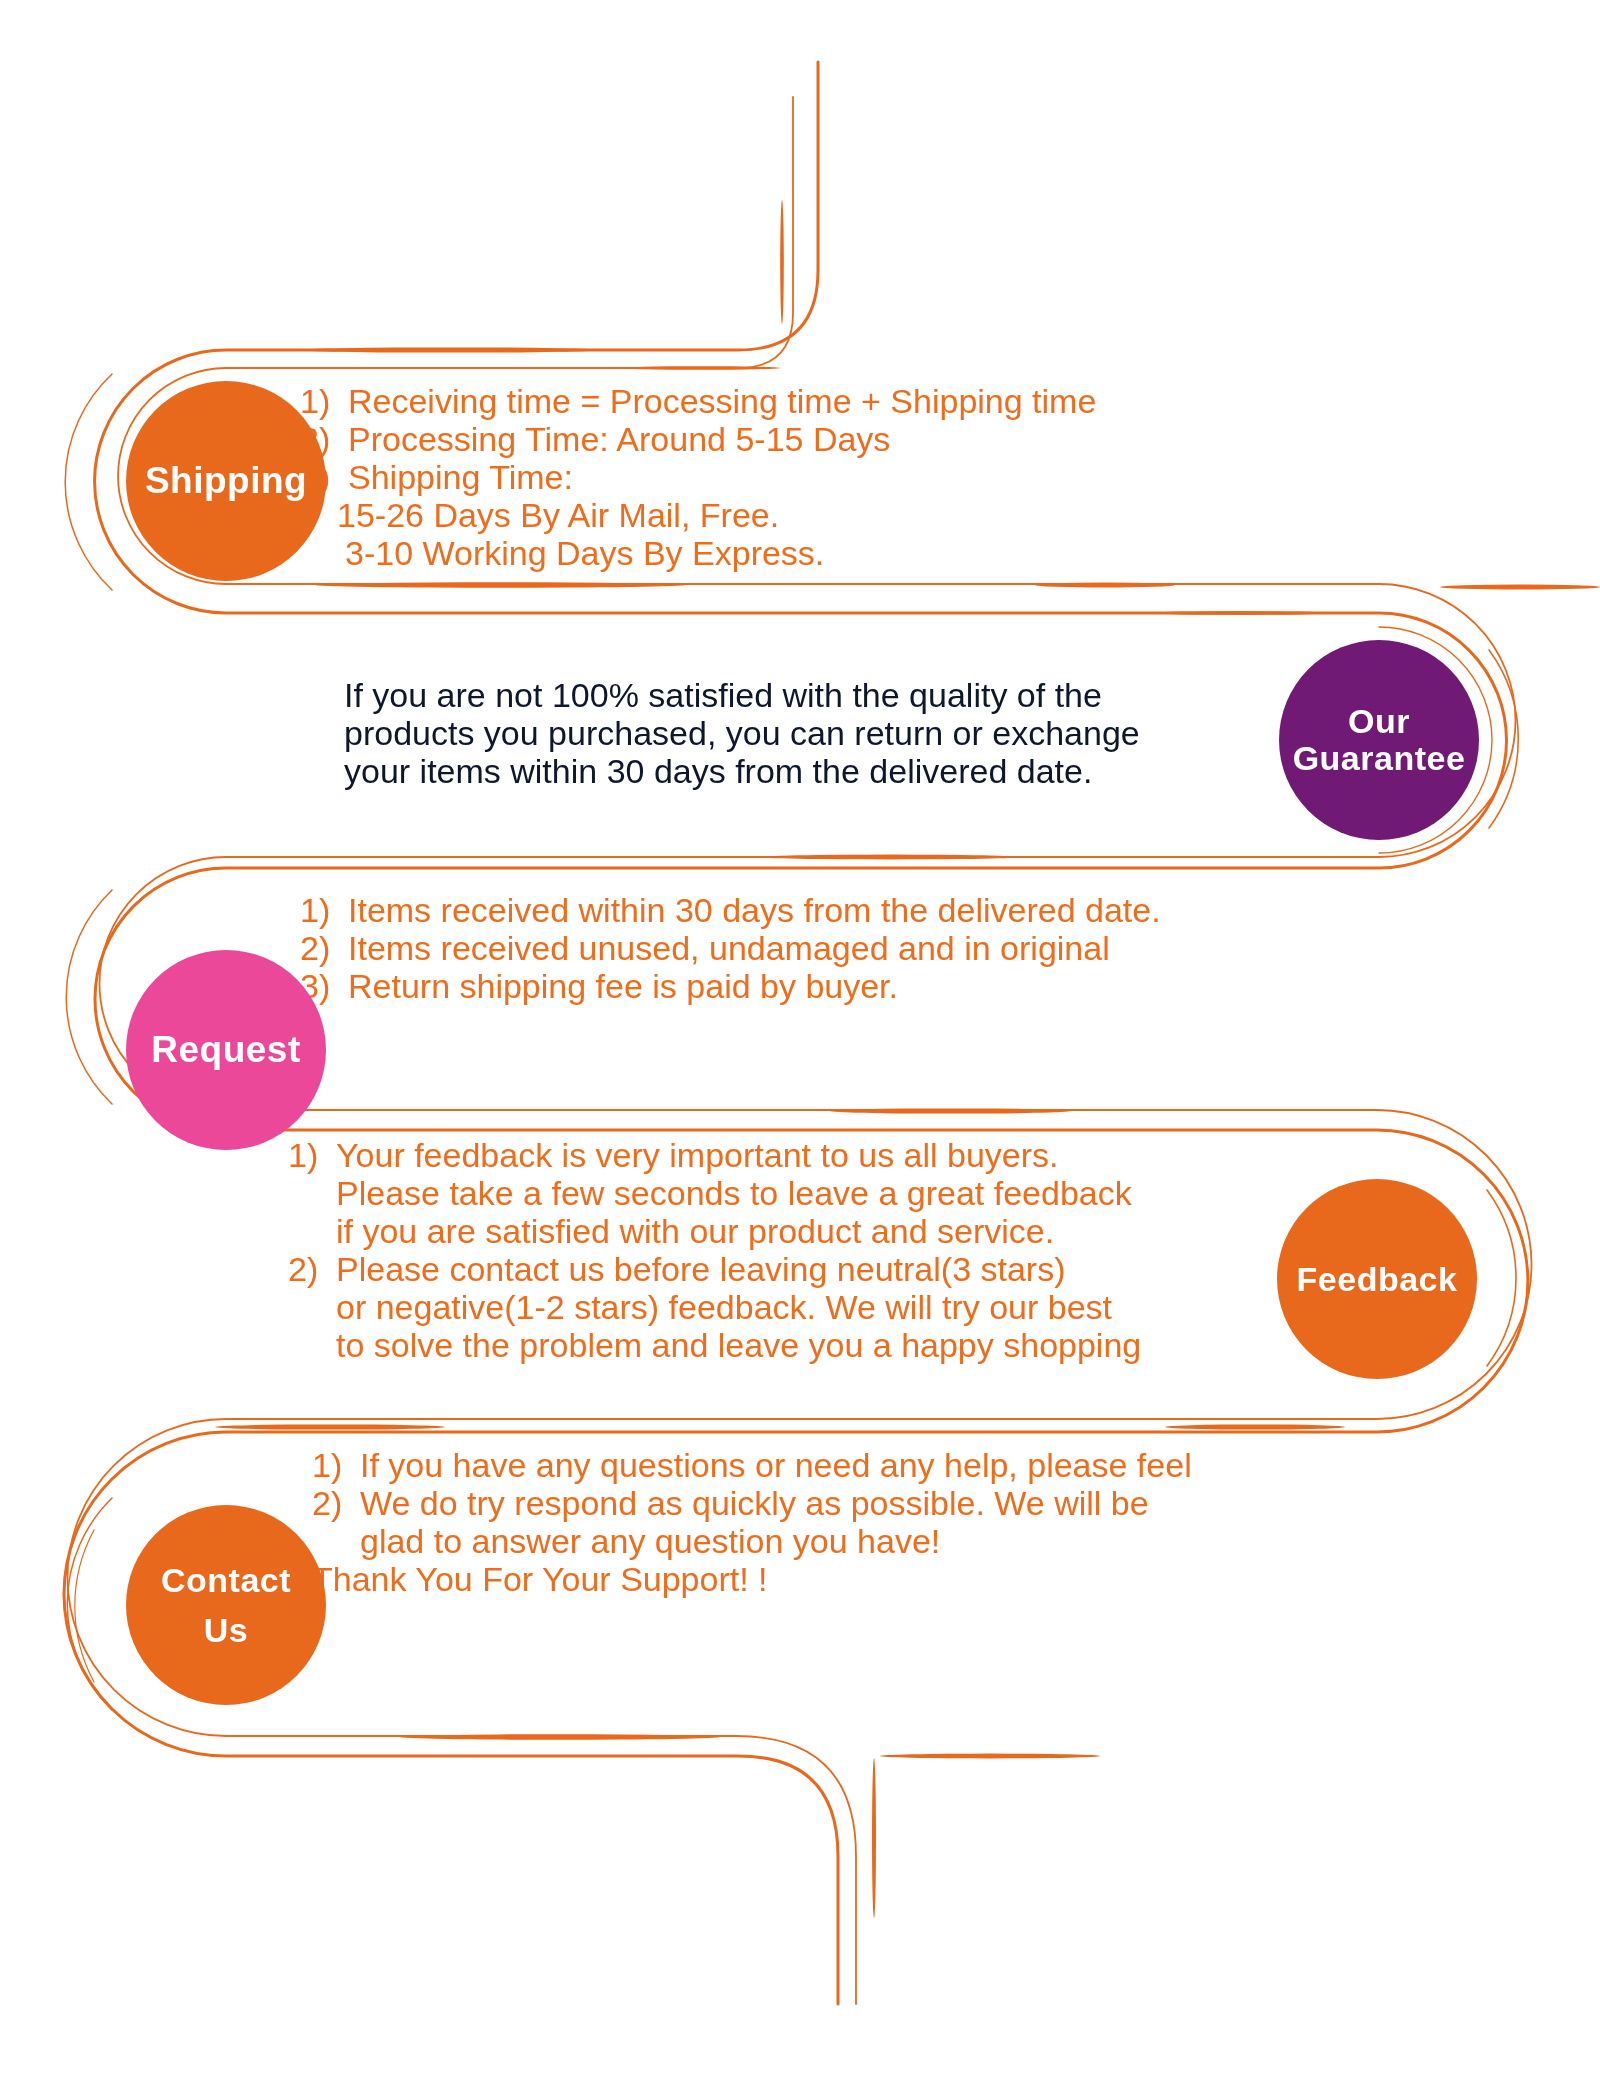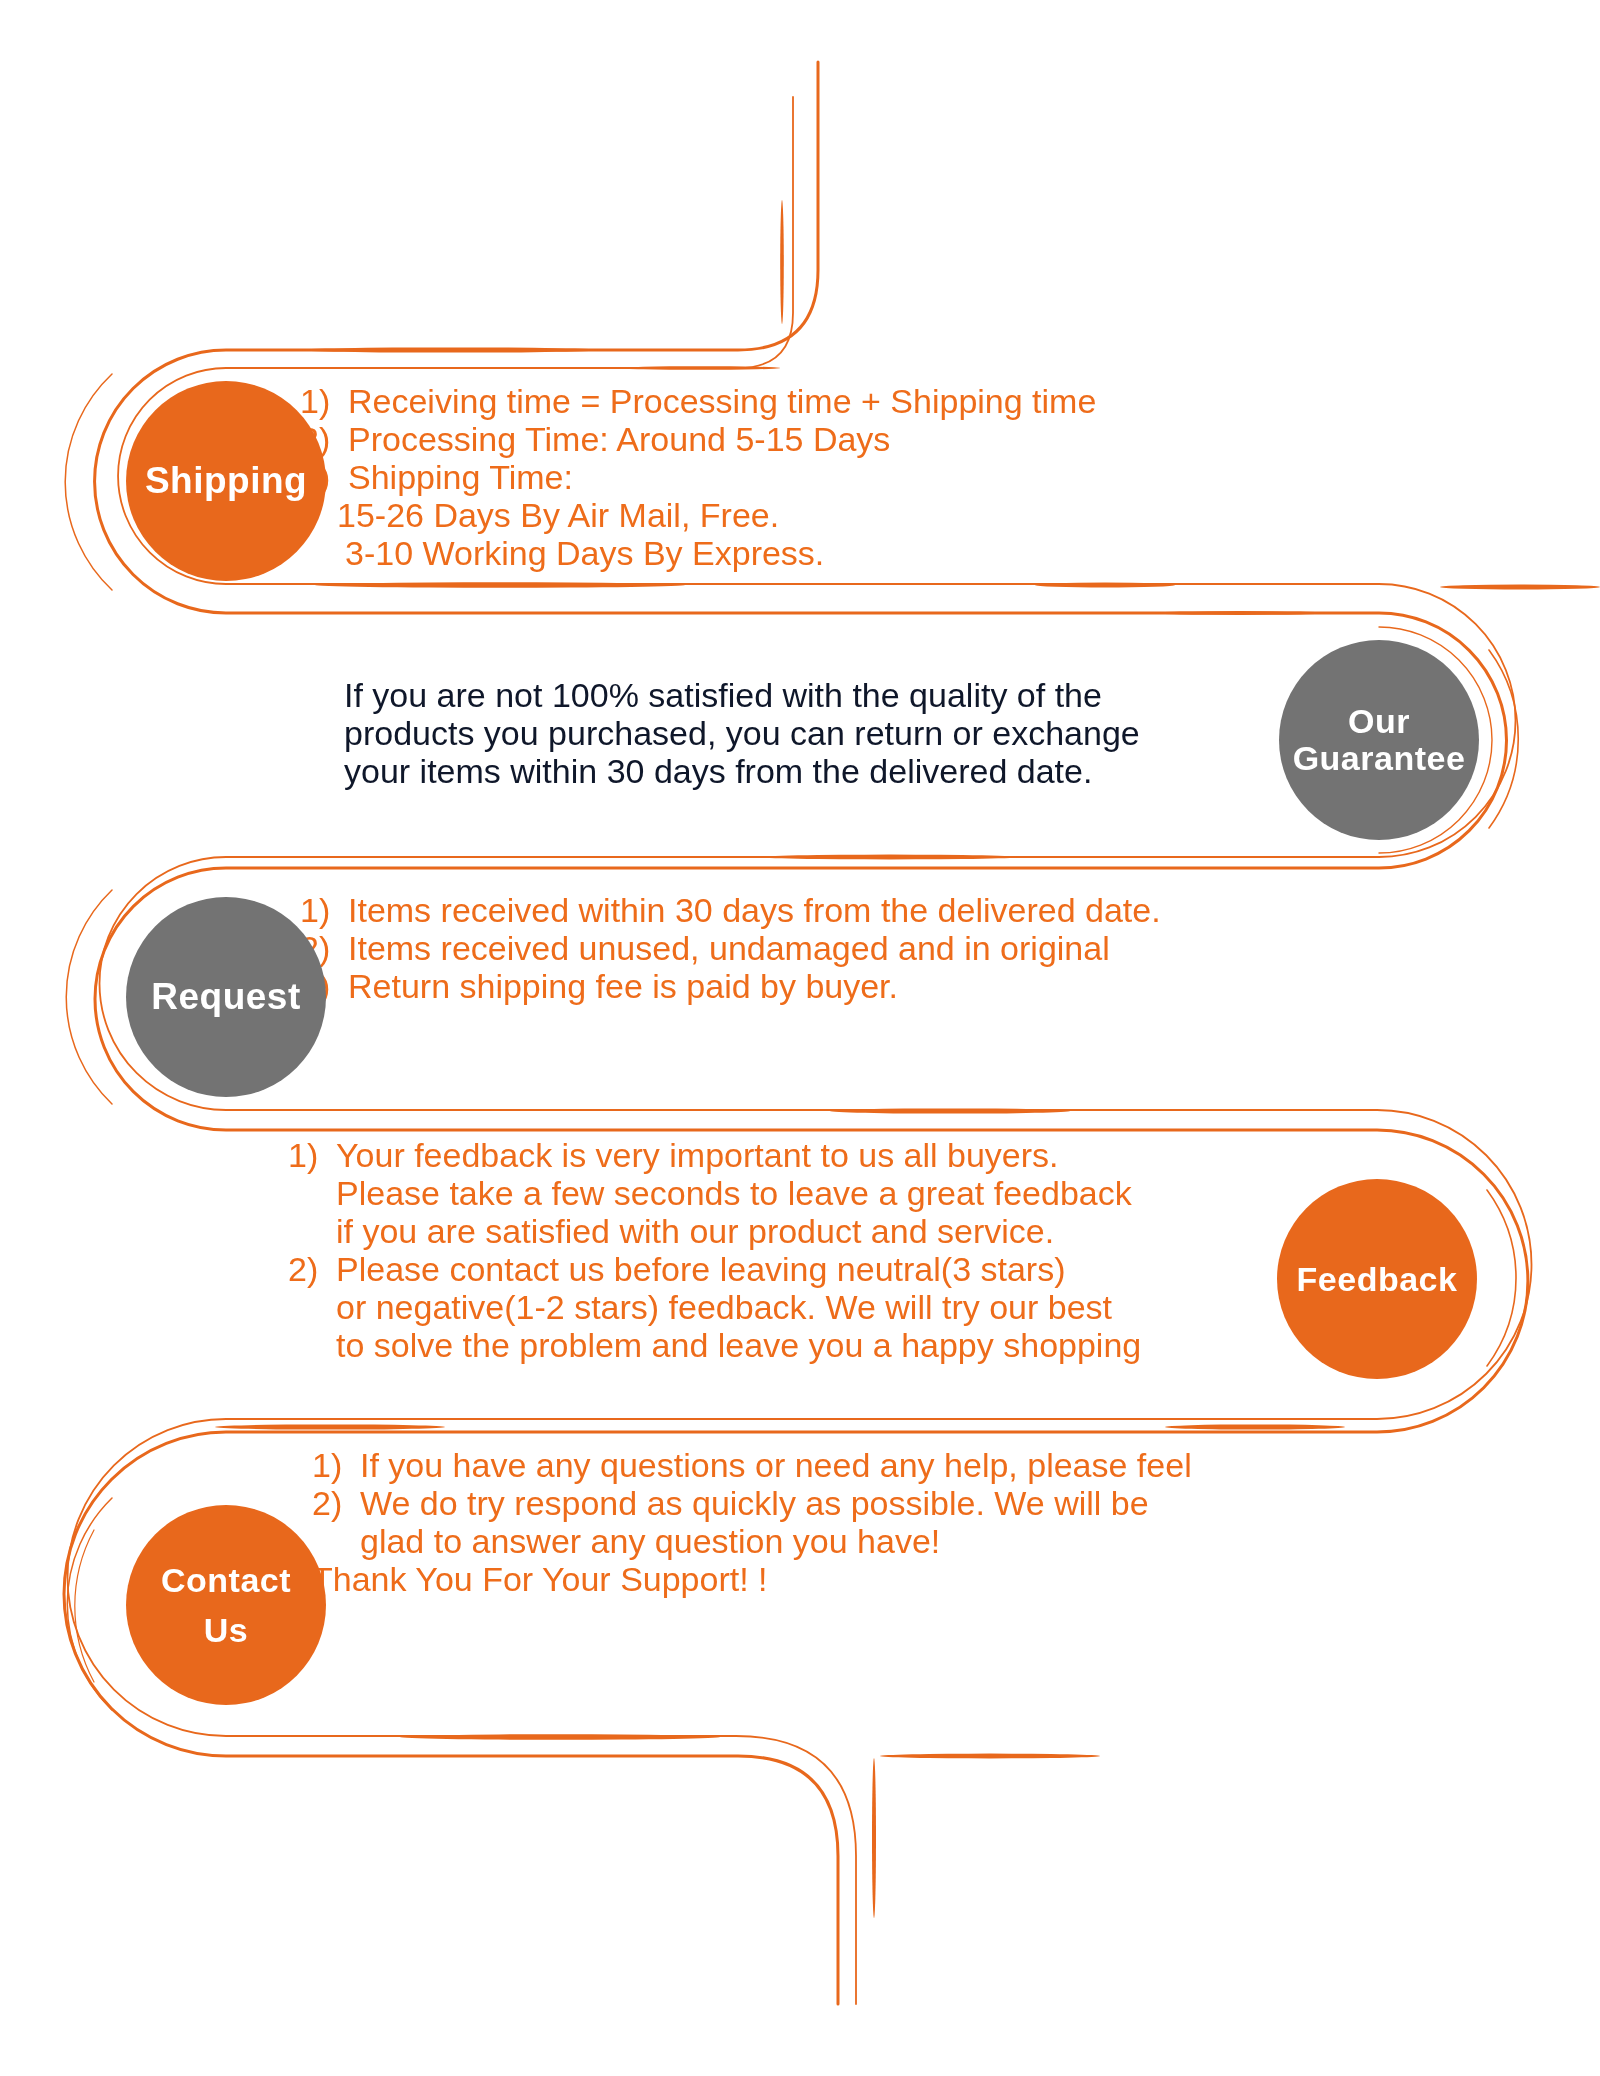--- a/index.html
+++ b/index.html
@@ -62,26 +62,26 @@
     <ellipse cx="990" cy="1756" rx="110" ry="2.4"></ellipse>
     <ellipse cx="782" cy="262" rx="1.8" ry="62"></ellipse>
     <ellipse cx="874" cy="1838" rx="2" ry="80"></ellipse>
   </g>
 </svg>
 
 <div class="circle" style="left:126px;top:381px;background:#E8681C;align-items:center;">
   <div class="lbl lbl-lg">Shipping</div>
 </div>
 
-<div class="circle" style="left:1279px;top:640px;background:#737373;">
+<div class="circle" style="left:1279px;top:640px;background:#701a75;">
   <div class="lbl lbl-md">Our</div>
   <div class="lbl lbl-md">Guarantee</div>
 </div>
 
-<div class="circle" style="left:126px;top:897px;background:#737373;">
+<div class="circle" style="left:126px;top:950px;background:#ec4899;">
   <div class="lbl lbl-lg">Request</div>
 </div>
 
 <div class="circle" style="left:1277px;top:1179px;background:#E8681C;">
   <div class="lbl lbl-md">Feedback</div>
 </div>
 
 <div class="circle" style="left:126px;top:1505px;background:#E8681C;gap:13px;">
   <div class="lbl lbl-md">Contact</div>
   <div class="lbl lbl-md">Us</div>

